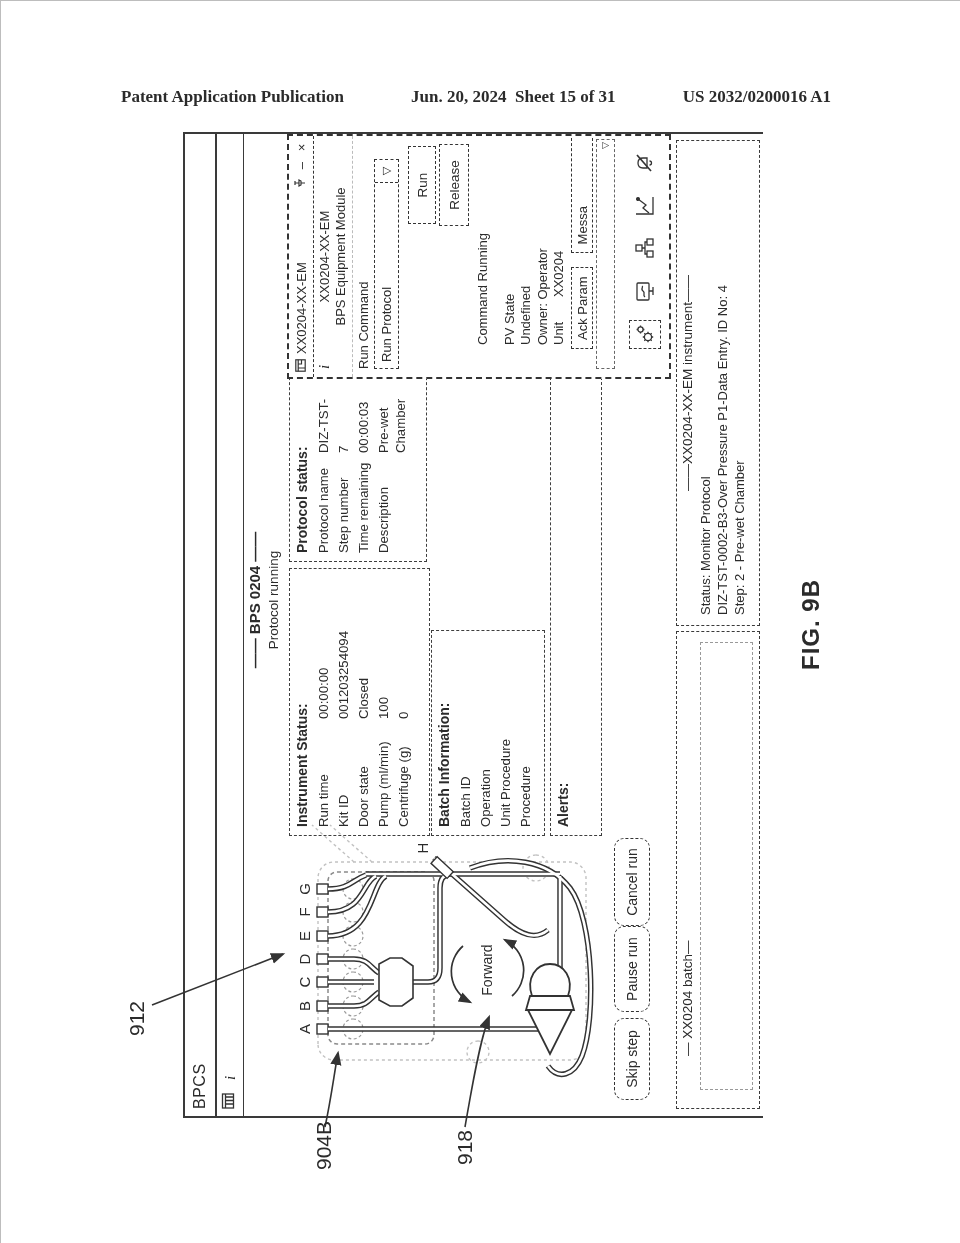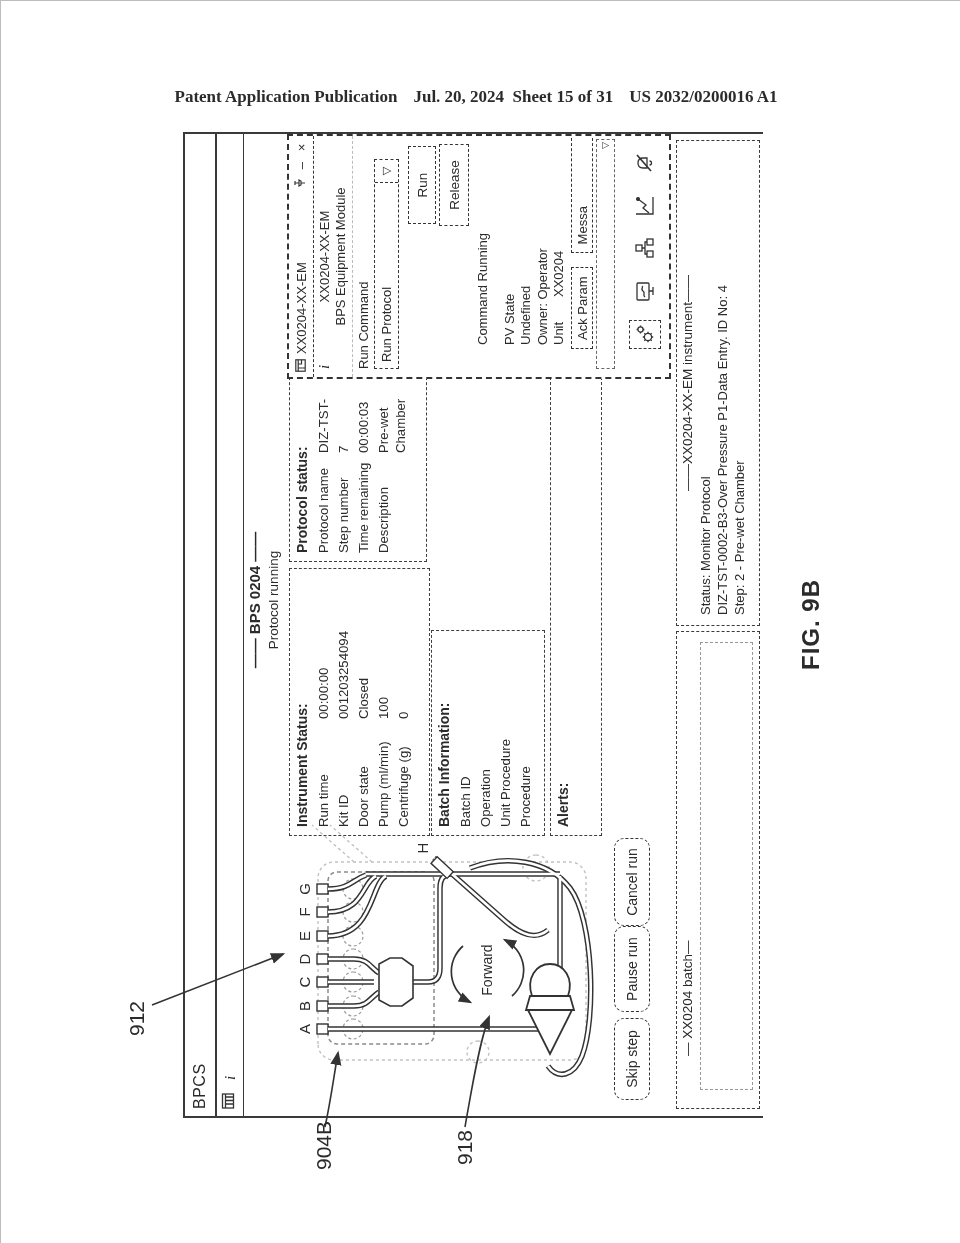--- a/index.html
+++ b/index.html
@@ -1,20 +1,20 @@
 <!DOCTYPE html>
 <html><head>
 <meta charset="utf-8">
 <style>
   html,body{margin:0;padding:0;background:#e9e9e9;}
   .page{position:relative;width:960px;height:1243px;background:#fff;border:1px solid #bdbdbd;
         font-family:"Liberation Sans",sans-serif;color:#2b2b2b;overflow:hidden;}
   
   .patent-header{position:absolute;top:86px;left:120px;right:130px;display:flex;
-        justify-content:center;font-family:"Liberation Serif",serif;font-weight:bold;font-size:17px;gap:16px;}
+        justify-content:space-between;font-family:"Liberation Serif",serif;font-weight:bold;font-size:17px;gap:16px;}
   .patent-header span{white-space:pre;}
   
   .fig-anchor{position:absolute;left:182px;top:131px;width:580px;height:986px;}
   .readable{position:absolute;left:0;top:0;width:986px;height:580px;box-sizing:border-box;
         transform-origin:0 0;transform:rotate(-90deg) translateX(-986px);
         background:#fff;border:2px solid #3a3a3a;}
   .win-titlebar{height:30px;border-bottom:2px solid #3a3a3a;display:flex;align-items:center;
         padding-left:7px;gap:8px;font-size:16px;letter-spacing:.5px;}
   .win-toolbar{height:26px;border-bottom:1.5px solid #3a3a3a;display:flex;align-items:center;
         gap:12px;padding-left:7px;}
@@ -76,21 +76,21 @@
   .overlay{position:absolute;left:0;top:0;z-index:20;pointer-events:none;}
   svg text{font-family:"Liberation Sans",sans-serif;fill:#2b2b2b;}
 </style>
 </head>
 <body>
 
 <div class="page">
 
   <div class="patent-header">
     <span>Patent Application Publication</span>
-    <span>Jul. 20, 2024  Sheet 15 of 31</span>
+    <span>Jun. 20, 2024  Sheet 15 of 31</span>
     <span>US 2032/0200016 A1</span>
   </div>
 
   <div class="fig-anchor">
     <div class="readable">
 
       <div class="win-titlebar">
         <span>BPCS</span>
       </div>
 

